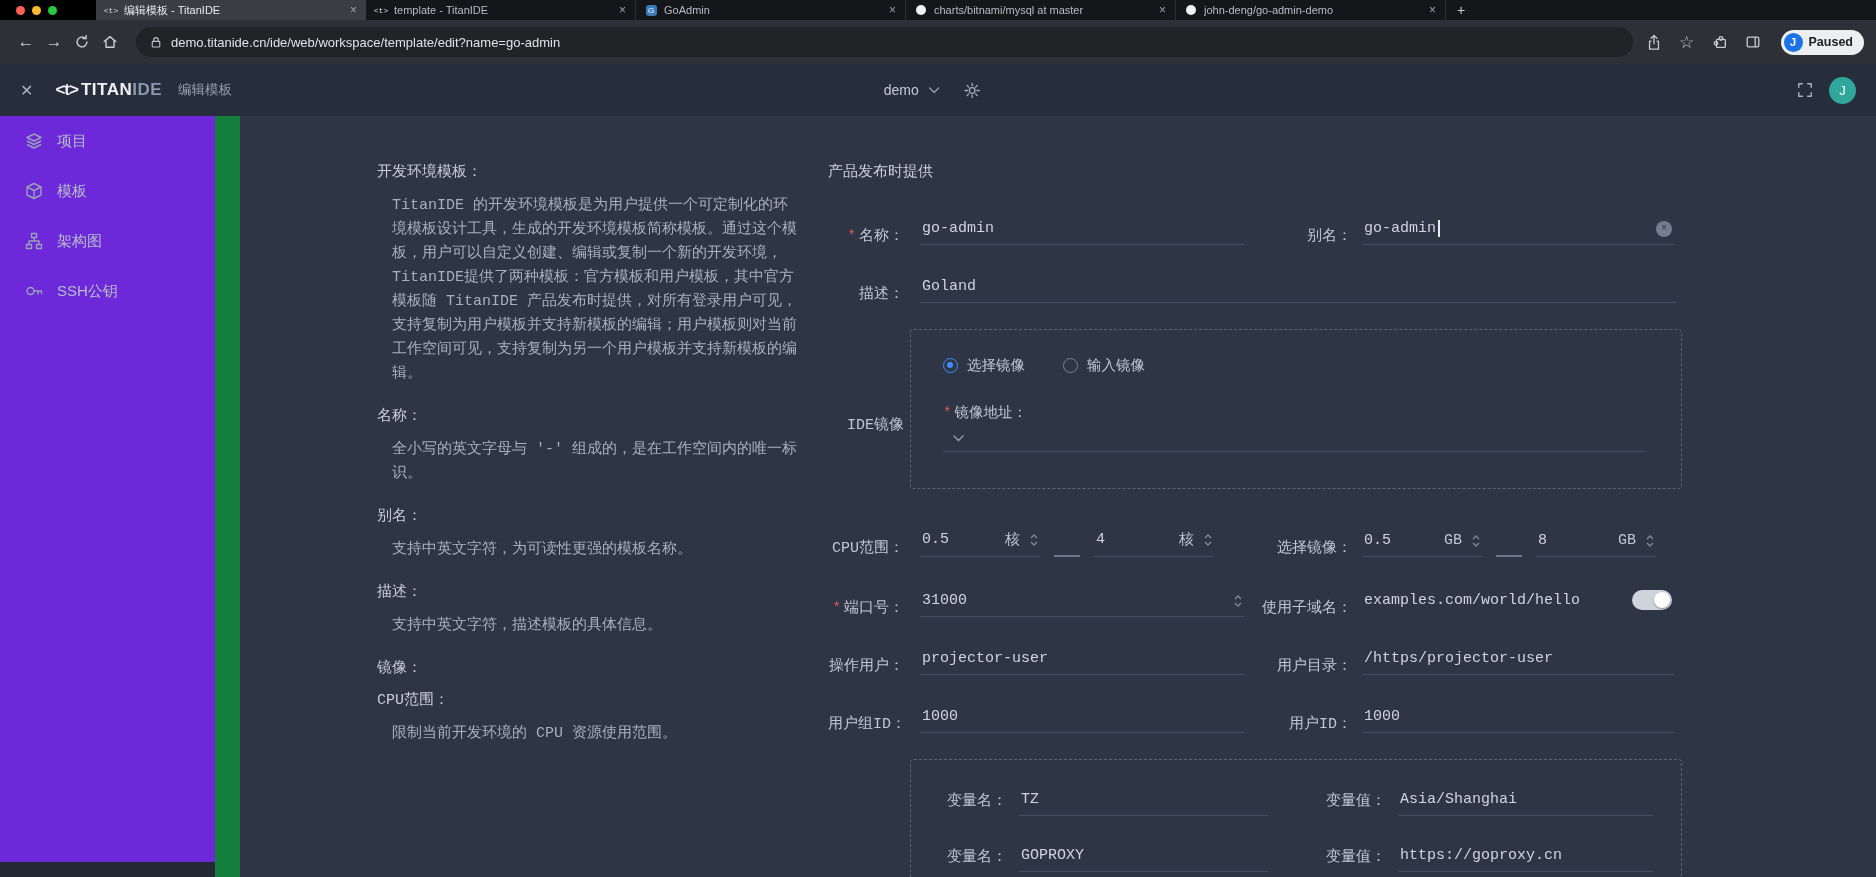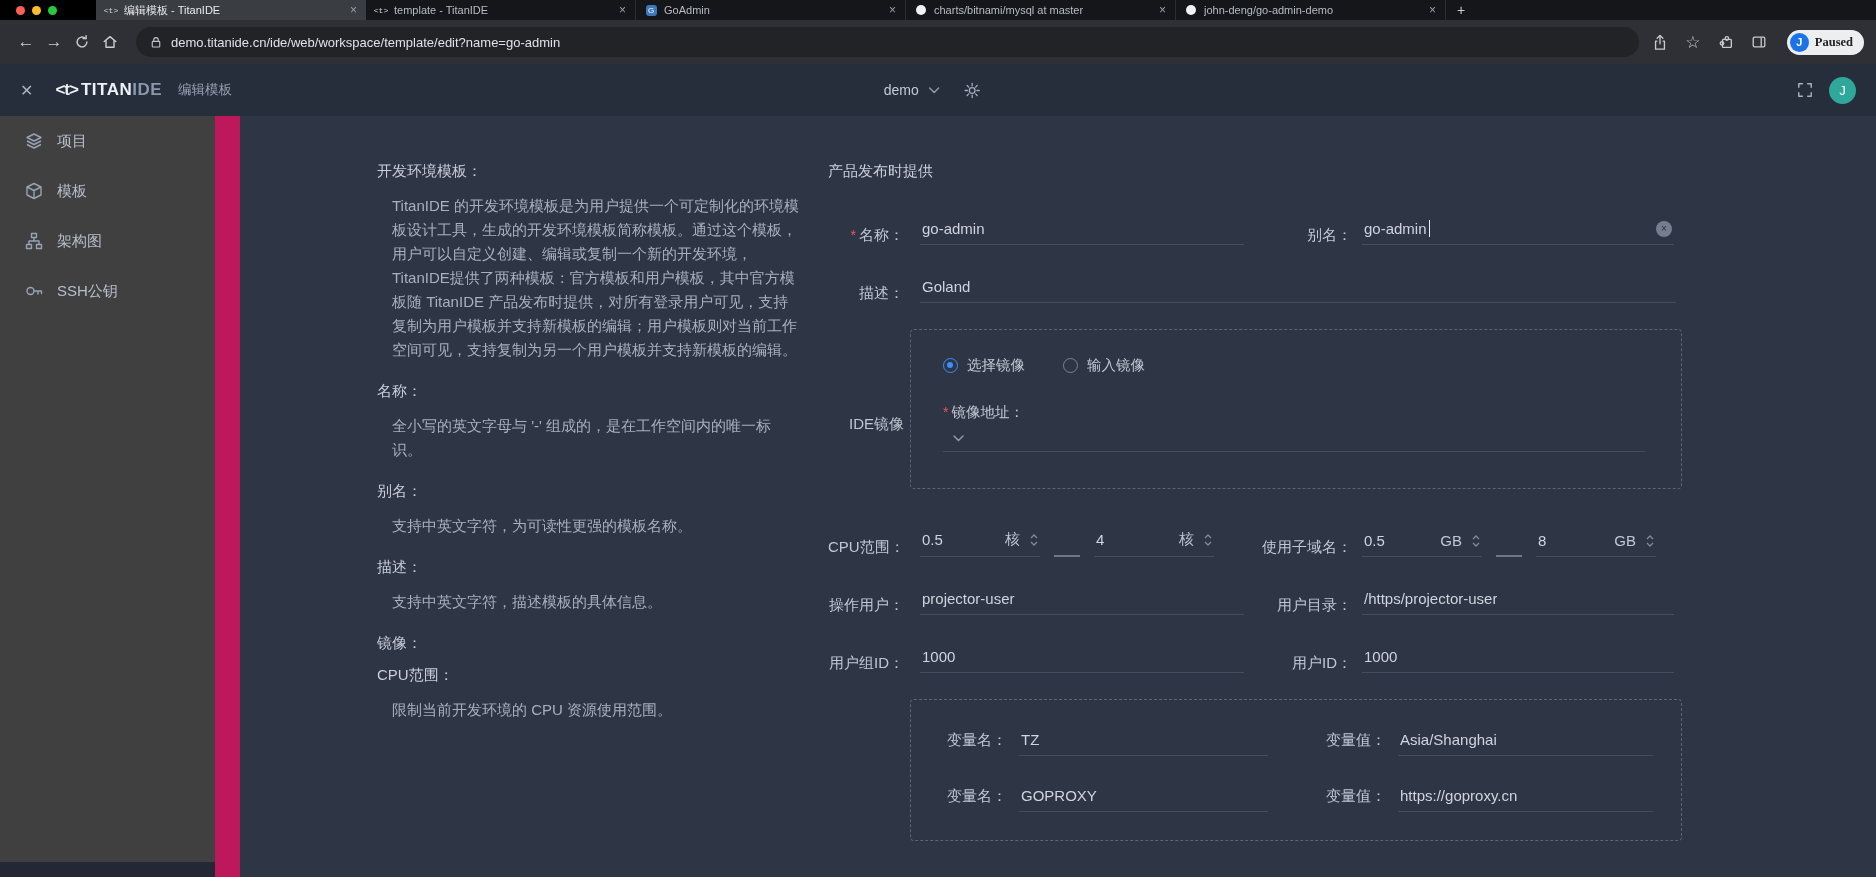--- a/index.html
+++ b/index.html
@@ -33,48 +33,48 @@
             font-size:17px; color:#c9ccd2; }
   .addressbar { flex:1; height:30px; margin:12px 12px; background:#212327; border-radius:15px;
                 display:flex; align-items:center; padding:8px 14px; gap:9px; overflow:hidden; }
   .url { color:#dfe2e6; font-size:13px; white-space:nowrap; overflow:hidden; text-overflow:ellipsis; }
   .tool-right { display:flex; align-items:center; gap:15px; flex:none; }
   .tico { width:18px; height:18px; display:flex; align-items:center; justify-content:center; color:#c6c9ce; font-size:15px; }
   .profile-pill { height:25px; background:#eceef0; border-radius:13px; display:flex; align-items:center;
                   gap:6px; padding:2px 11px 2px 3px; margin-left:4px; }
   .pp-avatar { width:19px; height:19px; border-radius:50%; background:#1a73e8; color:#fff; font-size:11px;
                display:flex; align-items:center; justify-content:center; font-weight:bold; }
-  .pp-label { color:#202124; font-size:12.5px; font-weight:bold;font-family:Liberation Serif, serif; }
+  .pp-label { color:#202124; font-size:12.5px; font-weight:bold; }
 
   
   .appheader { position:absolute; top:64px; left:0; right:0; height:52px; background:#272e3b;
                display:flex; align-items:center; padding:0 20px; }
   .hclose { font-size:16px; color:#a9b2c2; }
   .logo { display:flex; align-items:baseline; margin-left:22px; }
   .logo .lb { font-weight:bold; font-size:17px; color:#eef2f8; letter-spacing:-1px; }
   .logo .lt { font-weight:bold; font-size:17px; color:#eef2f8; margin-left:3px; letter-spacing:0.5px; }
   .logo .li { font-weight:bold; font-size:17px; color:#8b97ad; letter-spacing:0.5px; }
   .hpage { margin-left:16px; font-size:13.5px; color:#97a0b2; }
   .hcenter { position:absolute; left:50%; transform:translateX(-56%); display:flex; align-items:center; gap:8px; }
   .henv { font-size:14px; color:#c3cad6; }
   .hchev { color:#8f99ab; margin-left:2px; }
   .hgear { margin-left:16px; color:#a4adbe; }
   .hright { margin-left:auto; display:flex; align-items:center; gap:16px; }
   .hfs { color:#a9b2c2; }
   .havatar { width:27px; height:27px; border-radius:50%; background:#2fa79b; color:#fff; font-size:13px;
              display:flex; align-items:center; justify-content:center; }
 
   
-  .sidebar { position:absolute; top:116px; left:0; width:215px; bottom:15px; background:#404040; }
+  .sidebar { position:absolute; top:116px; left:0; width:215px; bottom:15px; background:#6d28d9; }
   .side-item { height:50px; display:flex; align-items:center; gap:14px; padding-left:25px; cursor:pointer; }
   .side-item .sicon { color:#98a2b4; width:18px; height:18px; }
   .side-item .slabel { color:#b6bfcd; font-size:15px; }
 
   
-  .main { position:absolute; top:116px; left:215px; right:0; bottom:0; background:#be185d; }
+  .main { position:absolute; top:116px; left:215px; right:0; bottom:0; background:#15803d;font-family:Liberation Mono, monospace; }
   .panel { position:absolute; top:0; left:25px; right:0; bottom:0; background:#2e3544; overflow:hidden; }
 
   
   .docs { position:absolute; left:137px; top:46px; width:424px; }
   .doc-h { font-size:15px; color:#c8ceda; margin-bottom:13px; }
   .doc-b { font-size:15px; color:#a8b0bf; line-height:24px; padding-left:15px; margin-bottom:20px; }
 
   
   .form { position:absolute; left:588px; top:46px; width:882px; }
   .form-title { font-size:15px; color:#c9cfdb; margin-bottom:32px; }
@@ -391,21 +391,21 @@
             <span class="ru">核</span>
             <span class="stepper inl">
               <svg width="8" height="5" viewBox="0 0 8 5" fill="none" stroke="currentColor" stroke-width="1.3">
                   <path d="M1 4l3-3 3 3"></path>
                 </svg>
               <svg width="8" height="5" viewBox="0 0 8 5" fill="none" stroke="currentColor" stroke-width="1.3">
                   <path d="M1 1l3 3 3-3"></path>
                 </svg>
             </span>
           </div>
-          <span class="lbl2 mem-lbl">使用子域名：</span>
+          <span class="lbl2 mem-lbl">选择镜像：</span>
           <div class="rng rng2">
             <span class="rv">0.5</span>
             <span class="ru">GB</span>
             <span class="stepper inl">
               <svg width="8" height="5" viewBox="0 0 8 5" fill="none" stroke="currentColor" stroke-width="1.3">
                   <path d="M1 4l3-3 3 3"></path>
                 </svg>
               <svg width="8" height="5" viewBox="0 0 8 5" fill="none" stroke="currentColor" stroke-width="1.3">
                   <path d="M1 1l3 3 3-3"></path>
                 </svg>
@@ -419,20 +419,41 @@
               <svg width="8" height="5" viewBox="0 0 8 5" fill="none" stroke="currentColor" stroke-width="1.3">
                   <path d="M1 4l3-3 3 3"></path>
                 </svg>
               <svg width="8" height="5" viewBox="0 0 8 5" fill="none" stroke="currentColor" stroke-width="1.3">
                   <path d="M1 1l3 3 3-3"></path>
                 </svg>
             </span>
           </div>
         </div>
 
+        <div class="frow">
+          <span class="lbl"><span class="req">*</span><span>端口号：</span></span>
+          <div class="fld">
+            <span class="val">31000</span>
+            <span class="stepper">
+              <svg width="8" height="5" viewBox="0 0 8 5" fill="none" stroke="currentColor" stroke-width="1.3">
+                  <path d="M1 4l3-3 3 3"></path>
+                </svg>
+              <svg width="8" height="5" viewBox="0 0 8 5" fill="none" stroke="currentColor" stroke-width="1.3">
+                  <path d="M1 1l3 3 3-3"></path>
+                </svg>
+            </span>
+          </div>
+          <span class="lbl2">使用子域名：</span>
+          <div class="fld2 noline">
+            <span class="val">examples.com/world/hello</span>
+            <span class="toggle">
+                <span class="knob"></span>
+              </span>
+          </div>
+        </div>
 
         <div class="frow">
           <span class="lbl">操作用户：</span>
           <div class="fld">
             <span class="val">projector-user</span>
           </div>
           <span class="lbl2">用户目录：</span>
           <div class="fld2">
             <span class="val">/https/projector-user</span>
           </div>

